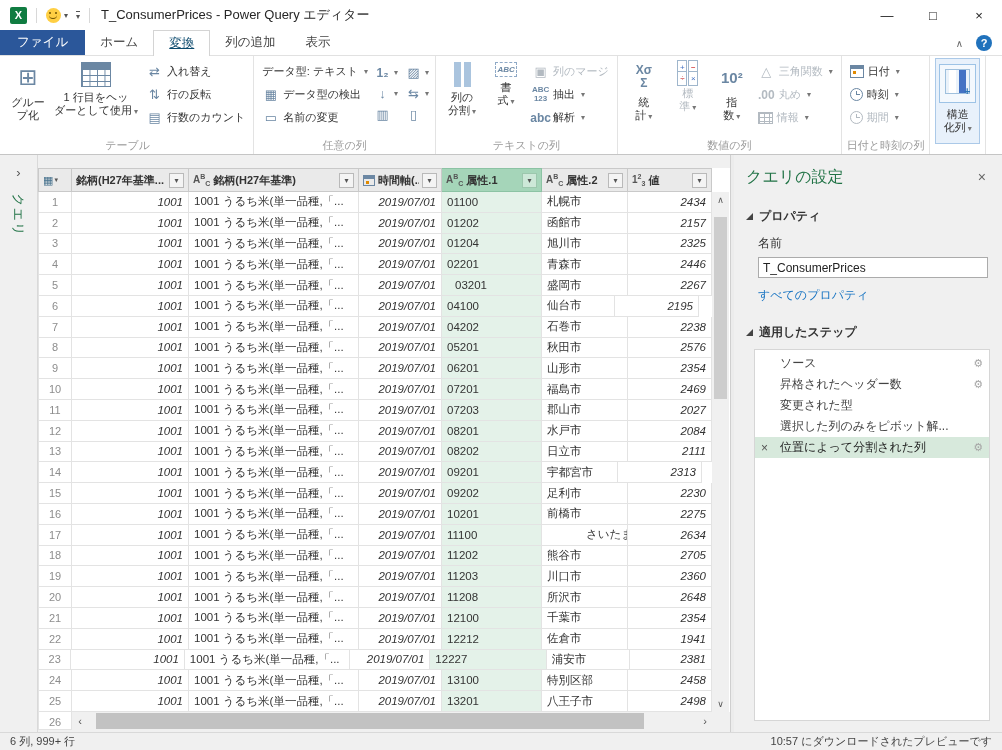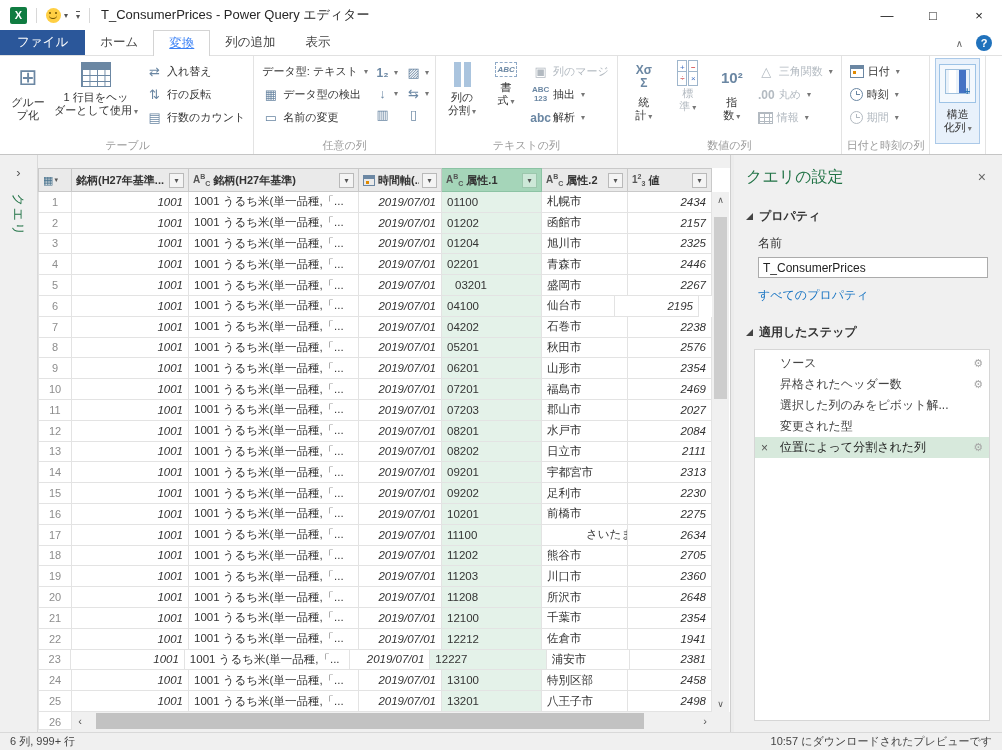--- a/index.html
+++ b/index.html
@@ -16,21 +16,21 @@
   .dd-mini { font-size:8px; color:#555; margin-left:3px; }
   .qat-dd { margin-left:8px; font-size:8px; color:#555; border-top:1.5px solid #555; line-height:7px; padding-top:1px; }
   .title-text { margin-left:2px; }
   .win-controls { position:absolute; right:0; top:0; display:flex; height:30px; }
   .win-btn { width:46px; display:flex; align-items:center; justify-content:center; font-size:13px; color:#222; }
 
   
   .tabbar { height:26px; display:flex; align-items:stretch; background:#fff; border-bottom:1px solid #e1e1e1; position:relative; }
   .tab { padding:0 15px; display:flex; align-items:center; font-size:12.5px; color:#444; position:relative; }
   .tab-file { background:#2b579a; color:#fff; padding:0 17px; }
-  .tab-active { border:1px solid #d4d4d4; border-bottom:none; background:#fff; color:#3b82f6; margin-bottom:-1px; z-index:2;text-decoration:underline; }
+  .tab-active { border:1px solid #d4d4d4; border-bottom:none; background:#fff; color:#0c4a6e; margin-bottom:-1px; z-index:2;text-decoration:underline; }
   .tab-right { position:absolute; right:10px; top:0; height:26px; display:flex; align-items:center; gap:13px; }
   .rib-collapse { color:#666; font-size:10px; }
   .help-badge { width:16px; height:16px; border-radius:50%; background:#2072bc; color:#fff; font-size:11px; font-weight:bold; display:flex; align-items:center; justify-content:center; }
 
   
   .ribbon { height:99px; background:#fff; border-bottom:1px solid #c5c5c5; display:flex; padding-left:2px; }
   .rgroup { display:flex; flex-direction:column; border-right:1px solid #e3e3e3; padding:2px 5px 0; }
   .rgx { flex:1; display:flex; align-items:stretch; gap:2px; }
   .rglabel { height:16px; text-align:center; font-size:11px; color:#9a9a9a; line-height:15px; }
   .btn-big { display:flex; flex-direction:column; align-items:center; justify-content:flex-start; padding:4px 3px 0; min-width:42px; font-size:11px; color:#333; line-height:13px; text-align:center; }
@@ -500,21 +500,21 @@
               <div class="td selcol" style="width: 100px;">08202</div>
               <div class="td" style="width: 86px;">日立市</div>
               <div class="td num" style="width: 84px;">2111</div>
             </div>
             <div class="tr">
               <div class="td rn" style="width: 34px;">14</div>
               <div class="td num" style="width: 117px;">1001</div>
               <div class="td" style="width: 170px;">1001 うるち米(単一品種,「...</div>
               <div class="td num" style="width: 83px;">2019/07/01</div>
               <div class="td selcol" style="width: 100px;">09201</div>
-              <div class="td" style="width: 86px;">宇都宮市</div>
+              <div class="td" style="width: 76px;">宇都宮市</div>
               <div class="td num" style="width: 84px;">2313</div>
             </div>
             <div class="tr">
               <div class="td rn" style="width: 34px;">15</div>
               <div class="td num" style="width: 117px;">1001</div>
               <div class="td" style="width: 170px;">1001 うるち米(単一品種,「...</div>
               <div class="td num" style="width: 83px;">2019/07/01</div>
               <div class="td selcol" style="width: 100px;">09202</div>
               <div class="td" style="width: 86px;">足利市</div>
               <div class="td num" style="width: 84px;">2230</div>
@@ -649,24 +649,24 @@
       <div class="steps" id="steps">
           <div class="step">
             <span class="steplabel">ソース</span>
             <span class="gear">⚙</span>
           </div>
           <div class="step">
             <span class="steplabel">昇格されたヘッダー数</span>
             <span class="gear">⚙</span>
           </div>
           <div class="step">
+            <span class="steplabel">変更された型</span>
+          </div>
+          <div class="step">
             <span class="steplabel">選択した列のみをピボット解...</span>
-          </div>
-          <div class="step">
-            <span class="steplabel">変更された型</span>
           </div>
           <div class="step sel">
             <span class="del">×</span>
             <span class="steplabel">位置によって分割された列</span>
             <span class="gear">⚙</span>
           </div>
         </div>
     </div>
   </div>
 

